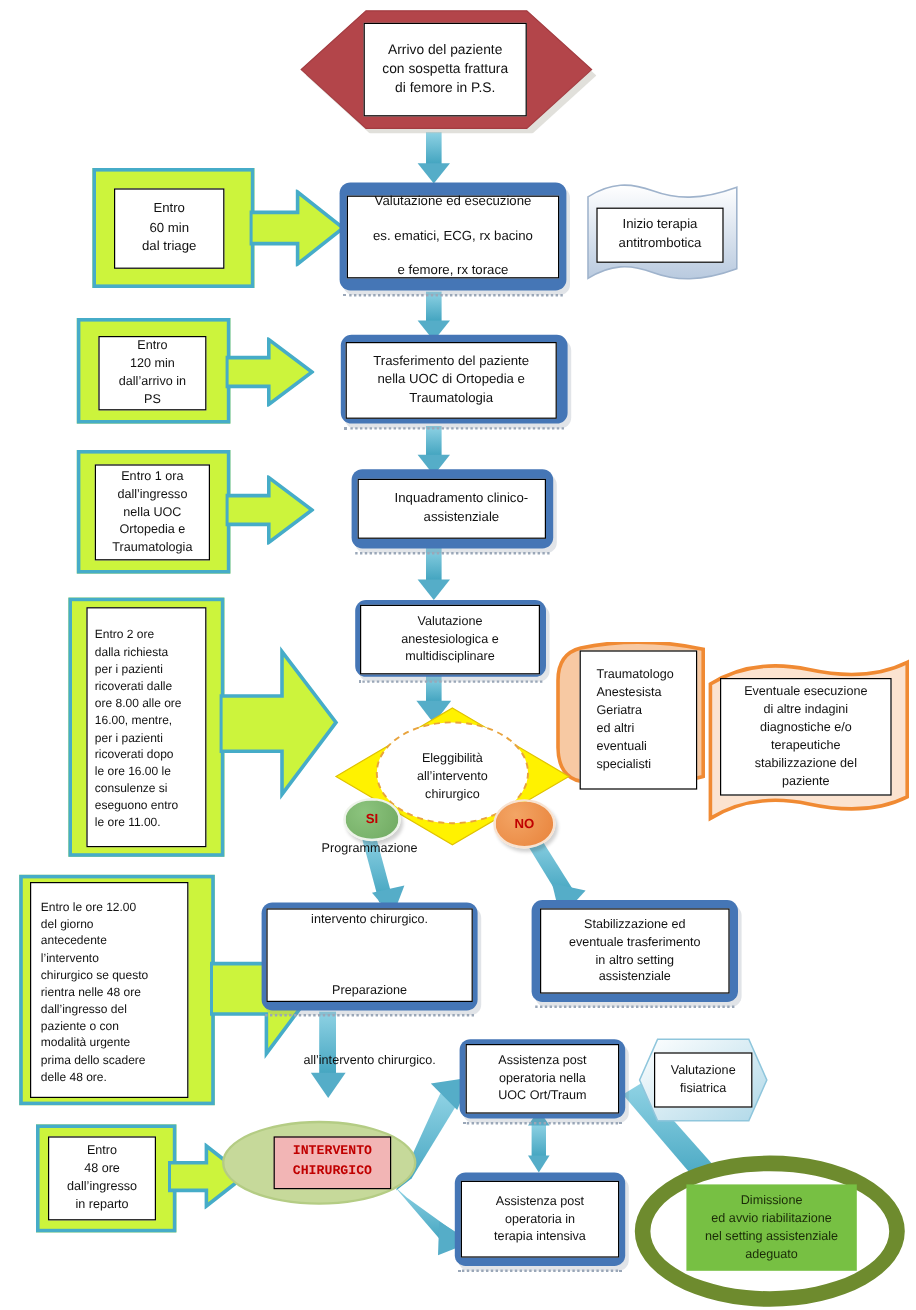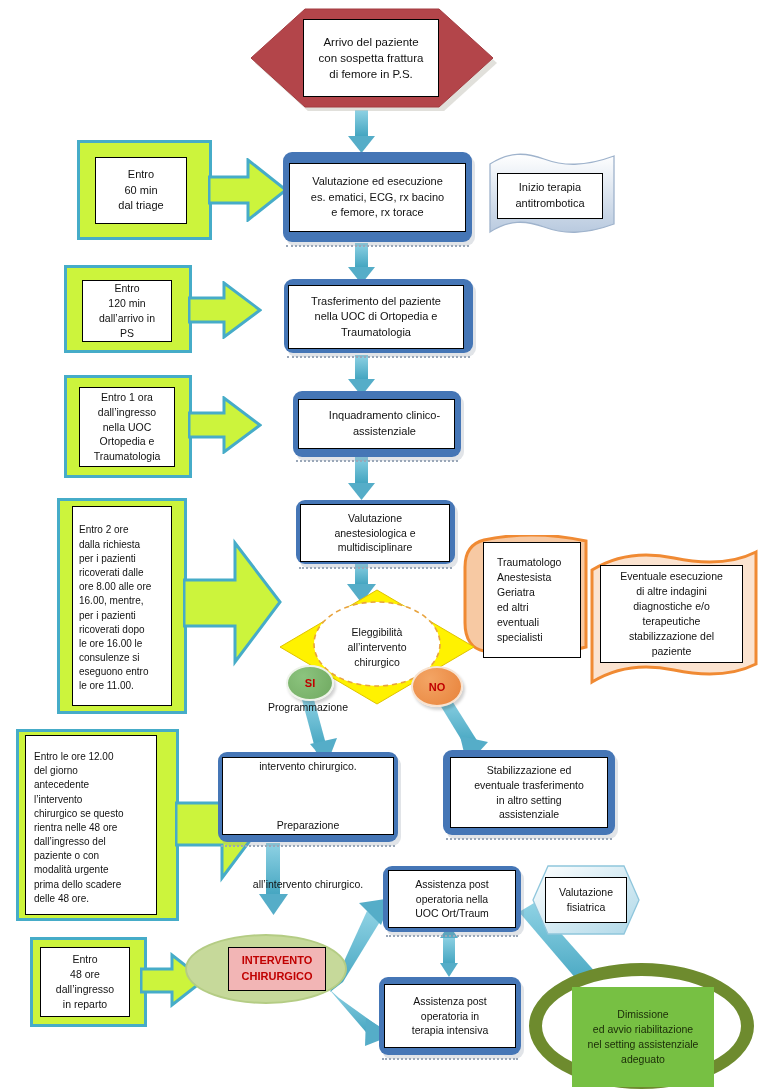--- a/index.html
+++ b/index.html
@@ -156,21 +156,21 @@
       <path d="M1,19 L40,19 L40,2 L78,32 L40,62 L40,45 L1,45 z" fill="#CCF43C" stroke="#46ACC8" stroke-width="3"></path>
     </svg>
   </div>
   <div class="inner-label" style="left:95px;top:157px;width:92px;height:67px;font-size:11px;">
     <span class="ln">Entro</span>
     <span class="ln">60 min</span>
     <span class="ln">dal triage</span>
   </div>
 
   <div class="proc" style="left:283px;top:152px;width:189px;height:90px;"></div>
-  <div class="inner-label" style="left:289px;top:163px;width:177px;height:69px;font-size:11px;">
+  <div class="inner-label" style="left:289px;top:163px;width:177px;height:69px;font-size:11px;gap:13px;">
     <span class="ln">Valutazione ed esecuzione</span>
     <span class="ln">es. ematici, ECG, rx bacino</span>
     <span class="ln">e femore, rx torace</span>
   </div>
 
   <div class="abs wave" style="left:487px;top:152px;width:131px;height:86px;">
     <svg width="131" height="86" viewBox="0 0 131 86">
       <defs>
         <linearGradient id="wg1" x1="0" y1="0" x2="0" y2="1">
           <stop offset="0" stop-color="#ffffff"></stop>
@@ -366,33 +366,33 @@
     </svg>
   </div>
   <div class="inner-label" style="left:40px;top:947px;width:90px;height:70px;font-size:10.5px;">
     <span class="ln">Entro</span>
     <span class="ln">48 ore</span>
     <span class="ln">dall’ingresso</span>
     <span class="ln">in reparto</span>
   </div>
 
   <div class="ellip" style="left:185px;top:934px;width:162px;height:70px;background:#C6D99A;border:2px solid #B4CC84;"></div>
-  <div class="inner-label" style="left:228px;top:947px;width:98px;height:44px;background:#F2B5B5;font-size:11px;font-weight:bold;color:#C00000;">
+  <div class="inner-label" style="left:228px;top:947px;width:98px;height:44px;background:#F2B5B5;font-size:11px;font-weight:bold;color:#C00000;font-family:Liberation Mono, monospace;">
     <span class="ln">INTERVENTO</span>
     <span class="ln">CHIRURGICO</span>
   </div>
 
   <div class="proc" style="left:379px;top:977px;width:142px;height:78px;"></div>
   <div class="inner-label" style="left:384px;top:984px;width:132px;height:64px;font-size:10.5px;">
     <span class="ln">Assistenza post</span>
     <span class="ln">operatoria in</span>
     <span class="ln">terapia intensiva</span>
   </div>
 
   <div class="ellip" style="left:529px;top:963px;width:225px;height:126px;background:#ffffff;border:13px solid #6E8B2E;"></div>
-  <div class="inner-label" style="left:572px;top:987px;width:142px;height:100px;background:#77C043;border:none;font-size:10.5px;color:#1a2b08;">
+  <div class="inner-label" style="left:572px;top:987px;width:142px;height:72px;background:#77C043;border:none;font-size:10.5px;color:#1a2b08;">
     <span class="ln">Dimissione</span>
     <span class="ln">ed avvio riabilitazione</span>
     <span class="ln">nel setting assistenziale</span>
     <span class="ln">adeguato</span>
   </div>
 
 </div>
 
 </body></html>

